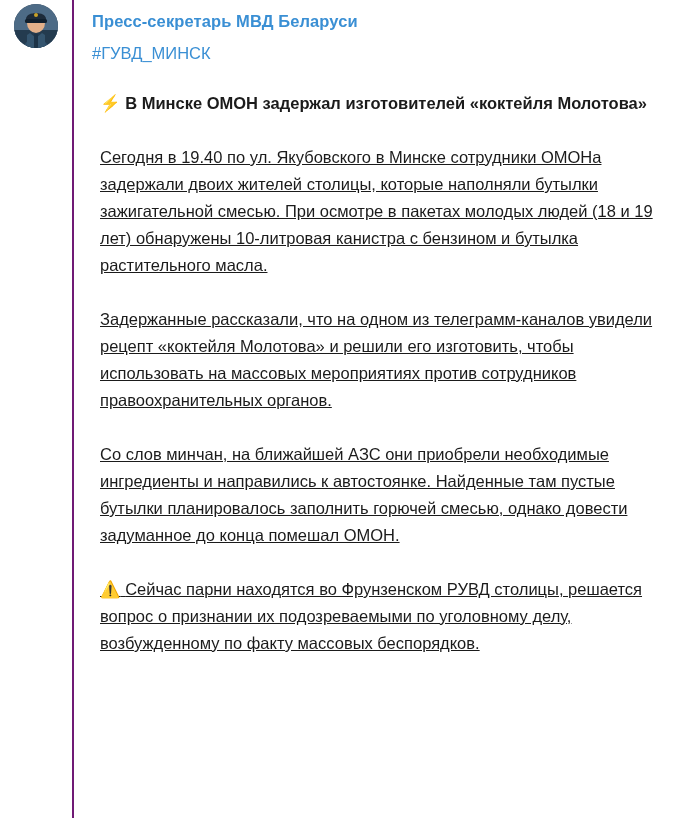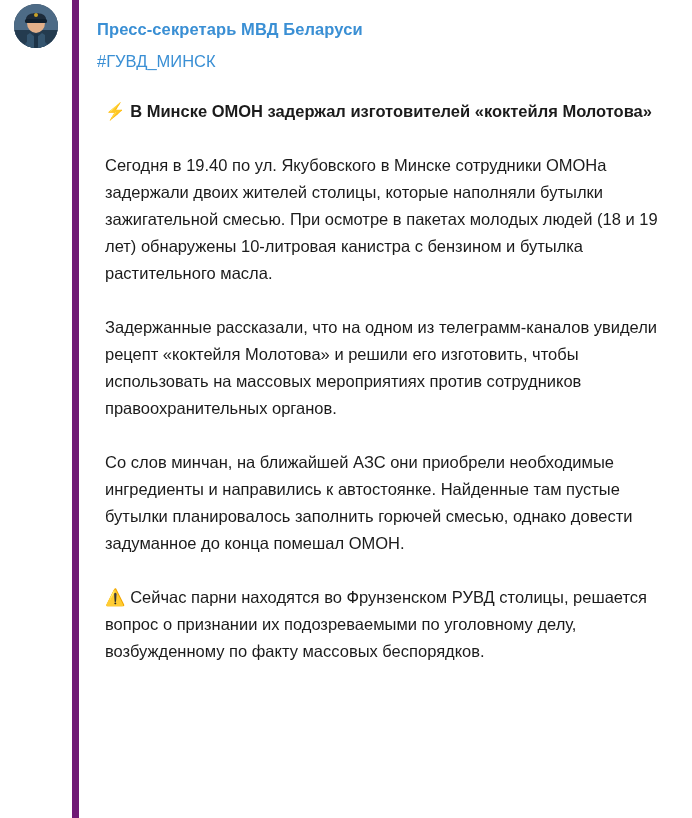--- a/index.html
+++ b/index.html
@@ -32,23 +32,23 @@
   .avatar svg {
     display: block;
   }
   .message {
     position: absolute;
     left: 72px;
     top: 0;
     width: 620px;
     min-height: 818px;
     background: #ffffff;
-    border-left: 7px solid #701a75;
+    border-left: 2px solid #701a75;
     box-sizing: border-box;
-    padding: 14px 16px 10px 18px;
+    padding: 6px 16px 10px 18px;
   }
   .author {
     font-size: 16.5px;
     font-weight: bold;
     color: #3a8fd4;
     line-height: 22px;
     margin: 4px 0 2px 0;
     letter-spacing: 0.1px;
   }
   .hashtag {
@@ -79,20 +79,21 @@
     display: inline;
   }
   .bolt {
     color: #f5c518;
   }
   .warn {
     color: #e8a33d;
   }
   .para-block {
     margin-top: 27px;
+    text-decoration: underline;
   }
 </style>
 </head>
 <body>
 
 <div class="page">
 
   <div class="avatar">
     <svg width="44" height="44" viewBox="0 0 44 44">
       <rect x="0" y="0" width="44" height="44" fill="#4d6b86"></rect>

